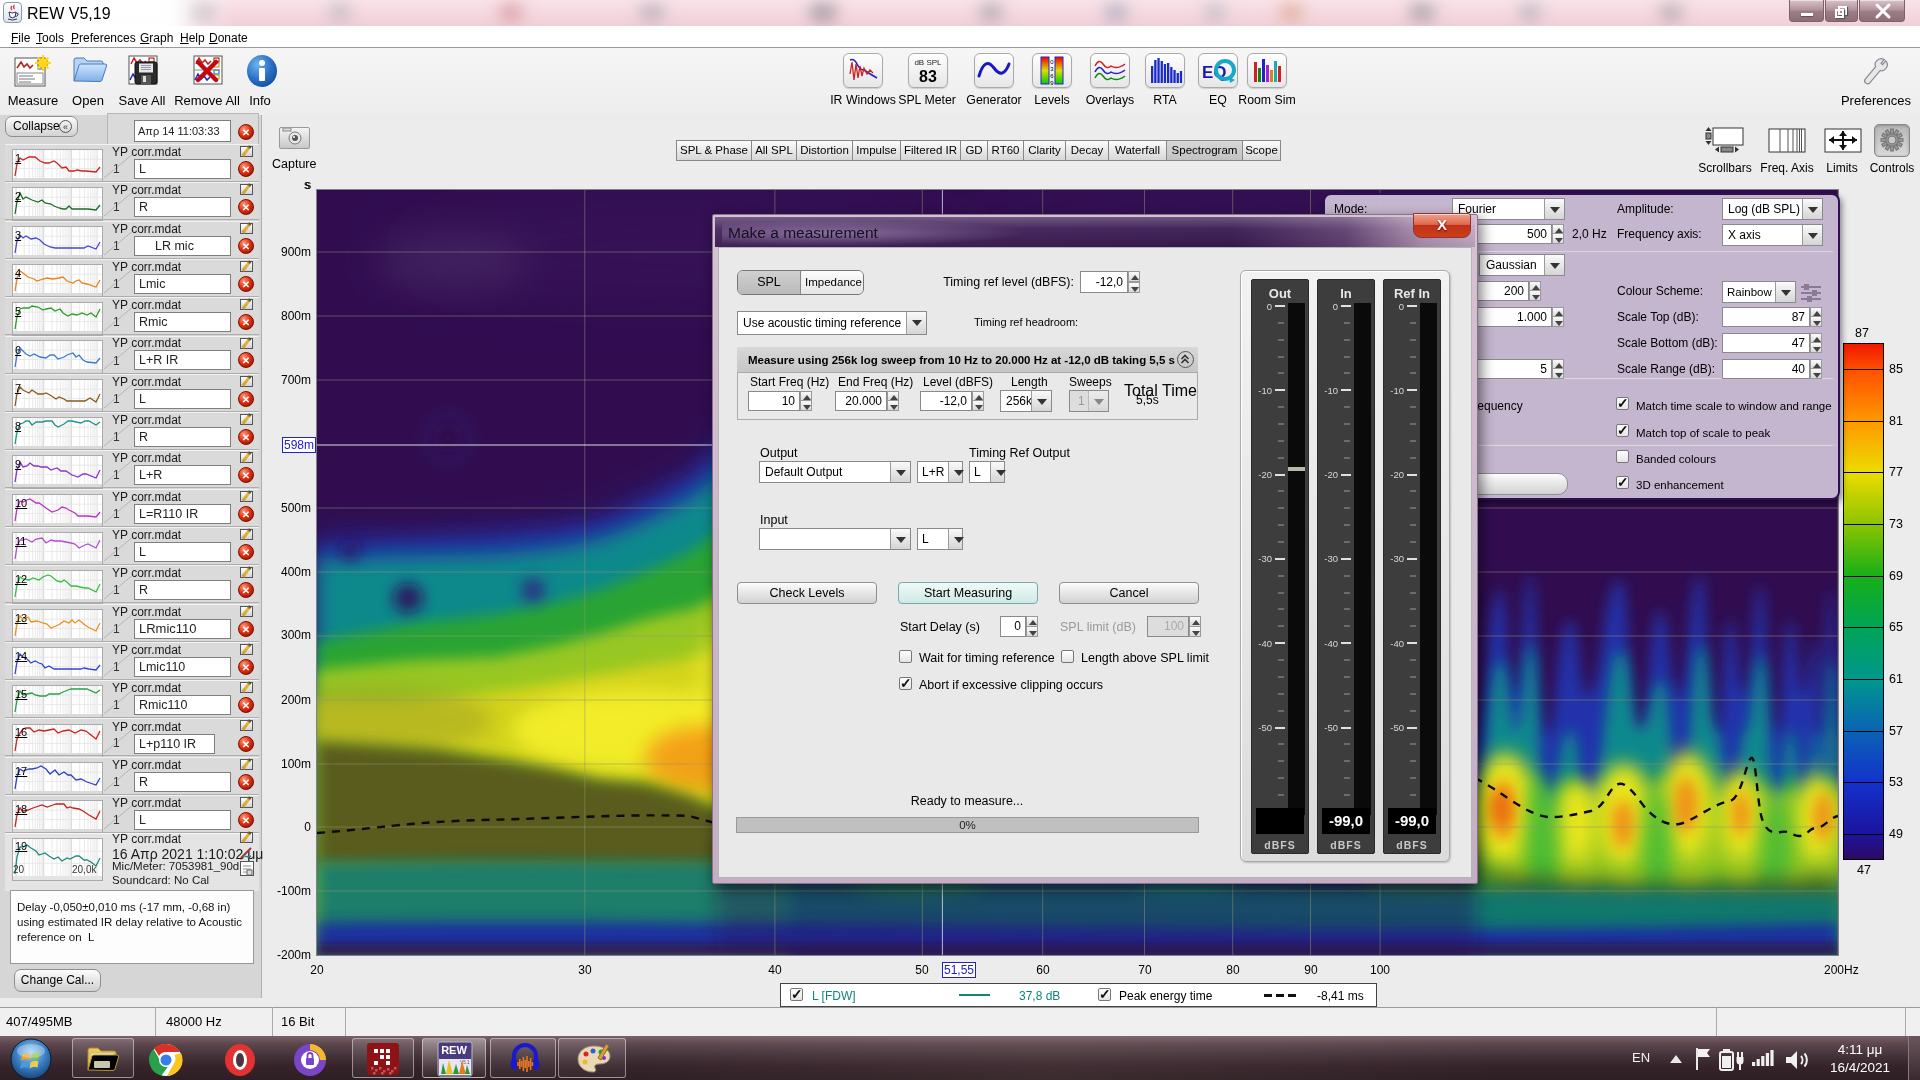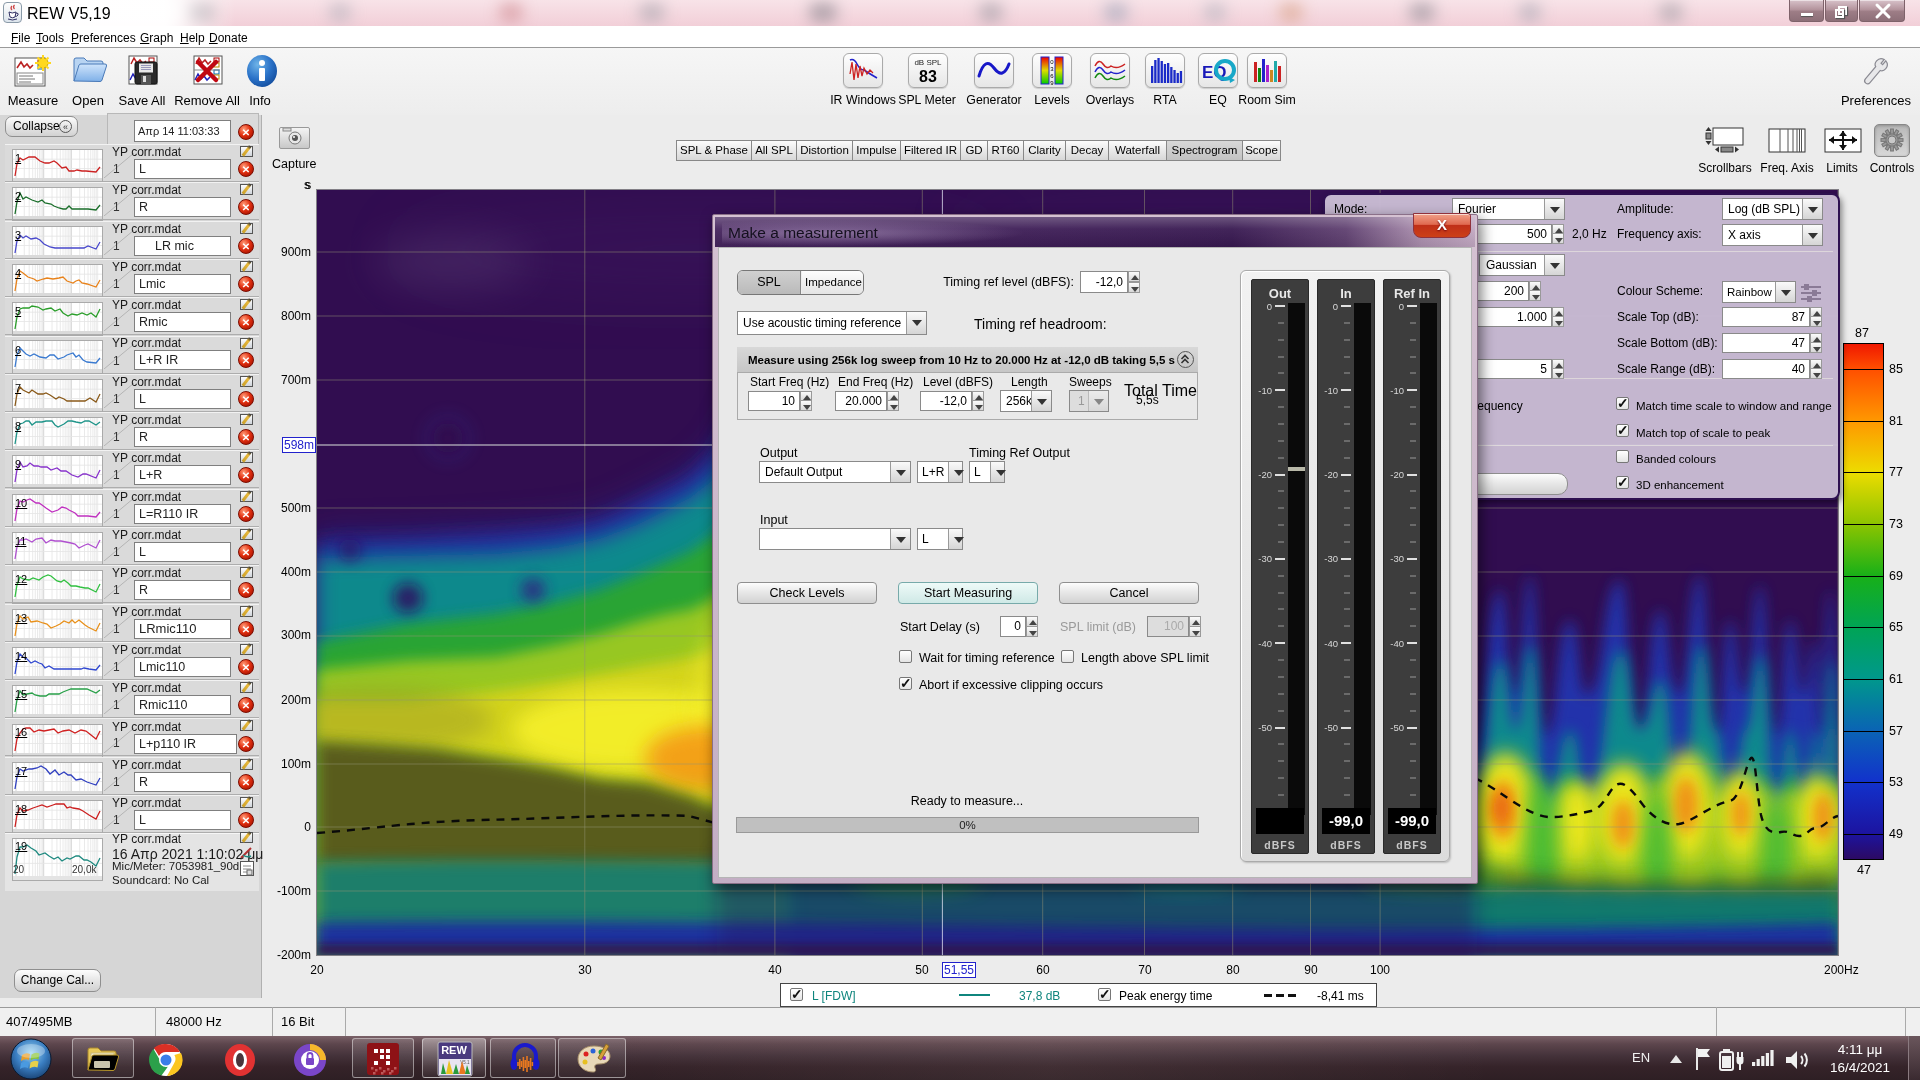--- a/index.html
+++ b/index.html
@@ -987,21 +987,21 @@
         <line x1="79.9" y1="0" x2="79.9" y2="28" stroke="#e4e4e4" stroke-width="0.8"></line>
         <line x1="81.7" y1="0" x2="81.7" y2="28" stroke="#e4e4e4" stroke-width="0.8"></line>
         <line x1="83.3" y1="0" x2="83.3" y2="28" stroke="#e4e4e4" stroke-width="0.8"></line>
         <line x1="84.7" y1="0" x2="84.7" y2="28" stroke="#e4e4e4" stroke-width="0.8"></line>
         <line x1="0" y1="9.2" x2="89" y2="9.2" stroke="#e4e4e4" stroke-width="0.8"></line>
         <line x1="0" y1="18.5" x2="89" y2="18.5" stroke="#e4e4e4" stroke-width="0.8"></line>
         <path d="M2,26 L4,14 L7,8 L10,4 L13,3 L17,3 L21,7 L26,5 L31,6 L36,5 L41,4 L45,8 L50,6 L56,5 L62,8 L68,5 L73,6 L78,10 L83,14 L87,6" fill="none" stroke="#d02020" stroke-width="1.3"></path>
       </svg></div>
 <div class="tx" style="left:15px;top:726px;font-size:11px;text-decoration:underline">16</div>
 <div class="tx" style="left:113px;top:736px;font-size:12px;color:#333">1</div>
-<div class="a field" style="left:134px;top:734px;width:103px;height:20px;font-size:12.5px;line-height:18px;padding-left:4px;color:#222">L+p110 IR</div>
+<div class="a field" style="left:134px;top:734px;width:81px;height:20px;font-size:12.5px;line-height:18px;padding-left:4px;color:#222">L+p110 IR</div>
 <div class="redx" style="left:238px;top:736px"></div>
 <div class="a" style="left:5px;top:757px;width:254px;height:38px;background:#dadada;border-top:1px solid #f2f2f2;border-bottom:1px solid #adadad"></div>
 <svg class="a" style="left:104px;top:764px" width="30" height="27">
       <line x1="0" y1="27" x2="30" y2="2" stroke="#b4b4b4"></line>
     </svg>
 <div class="tx" style="left:112px;top:758px;font-size:12px;color:#1a1a1a">YP corr.mdat</div>
 <div class="ed" style="left:240px;top:759px"></div>
 <div class="a" style="left:12px;top:762px;border:1px solid #aaa"><svg width="89" height="28" viewBox="0 0 89 28" style="background:#fff">
         <line x1="3.0" y1="0" x2="3.0" y2="28" stroke="#c8c8c8" stroke-width="0.8"></line>
         <line x1="11.3" y1="0" x2="11.3" y2="28" stroke="#e4e4e4" stroke-width="0.8"></line>
@@ -1125,20 +1125,21 @@
       <line x1="1" y1="12" x2="11" y2="2" stroke="#b03030" stroke-width="2"></line>
       <path d="M0 14 l3 -3 l1 1 z" fill="#333"></path>
       <path d="M3 9 q4 3 8 1" fill="none" stroke="#1f8a80" stroke-width="1.5"></path>
     </svg>
 <div class="a" style="left:240px;top:861px;width:14px;height:15px;background:#fff;border:1px solid #555"><svg width="12" height="13">
         <line x1="2" y1="3" x2="10" y2="3" stroke="#888"></line>
         <line x1="2" y1="6" x2="10" y2="6" stroke="#888"></line>
         <line x1="2" y1="9" x2="7" y2="9" stroke="#888"></line>
         <rect x="6" y="7" width="5" height="5" fill="#ddd" stroke="#666"></rect>
       </svg></div>
+<div class="a" style="left:10px;top:890px;width:244px;height:74px;background:#fdfdfd;border:1px solid #999;font-size:11.5px;color:#111;padding:9px 6px;line-height:15px">Delay -0,050±0,010 ms (-17 mm, -0,68 in) using estimated IR delay relative to Acoustic reference on&nbsp; L</div>
 <div class="a btn3" style="left:14px;top:969px;width:87px;height:23px;font-size:12px;text-align:center;line-height:21px">Change Cal...</div>
 <svg class="a" style="left:317px;top:190px" width="1521" height="765" viewBox="0 0 1521 765">
       <defs>
         <filter id="b4" x="-60%" y="-60%" width="220%" height="220%">
           <feGaussianBlur stdDeviation="4"></feGaussianBlur>
         </filter>
         <filter id="b7" x="-60%" y="-60%" width="220%" height="220%">
           <feGaussianBlur stdDeviation="7"></feGaussianBlur>
         </filter>
         <filter id="b10" x="-60%" y="-60%" width="220%" height="220%">
@@ -1349,21 +1350,21 @@
 <div style="text-align:center;font-size:15px;font-weight:bold;color:#fff;line-height:22px;text-shadow:0 1px 2px #601">X</div>
     </div>
 <div class="a" style="left:718px;top:247px;width:754px;height:631px;background:#e9e9e9;border:1px solid #b5b5b5"></div>
 <div class="a" style="left:737px;top:270px;width:127px;height:25px;border:1px solid #777;border-radius:6px;overflow:hidden;background:#eee">
       <div style="position:absolute;left:0;top:0;width:63px;height:25px;background:linear-gradient(#d0d0d0,#b8b8b8);border-right:1px solid #888;text-align:center;font-size:12.5px;line-height:23px">SPL</div>
       <div style="position:absolute;left:64px;top:0;width:63px;height:25px;background:linear-gradient(#fdfdfd,#e2e2e2);text-align:center;font-size:11.5px;line-height:23px">Impedance</div>
     </div>
 <div class="tx" style="left:1074px;top:275px;font-size:12.5px;transform:translateX(-100%)">Timing ref level (dBFS):</div>
 <div class="spin" style="left:1080px;top:271px;width:48px;height:22px;line-height:20px;padding-right:4px">-12,0<span class="ud"></span><span class="dd"></span></div>
 <div class="combo" style="left:737px;top:311px;width:190px;height:24px;line-height:22px;padding-left:5px">Use acoustic timing reference<span class="ar"></span></div>
-<div class="tx" style="left:974px;top:316px;font-size:14px">Timing ref headroom:</div>
+<div class="tx" style="left:974px;top:316px;font-size:11px">Timing ref headroom:</div>
 <div class="a" style="left:737px;top:347px;width:461px;height:73px;border:1px solid #aaa"></div>
 <div class="a" style="left:737px;top:347px;width:461px;height:26px;background:linear-gradient(#d8d8d8,#c6c6c6);border-bottom:1px solid #aaa"></div>
 <div class="tx" style="left:748px;top:354px;font-size:11.5px;font-weight:bold">Measure using 256k log sweep from 10 Hz to 20.000 Hz at -12,0 dB taking 5,5 s</div>
 <div class="a" style="left:1177px;top:351px;width:17px;height:17px;border:1.5px solid #555;border-radius:50%"><svg width="14" height="14" viewBox="0 0 14 14">
         <g fill="none" stroke="#333" stroke-width="1.6">
           <path d="M3.5 7 L7 3.5 L10.5 7"></path>
           <path d="M3.5 11 L7 7.5 L10.5 11"></path>
         </g>
       </svg></div>
 <div class="tx" style="left:750px;top:375px;font-size:12px">Start Freq (Hz)</div>

